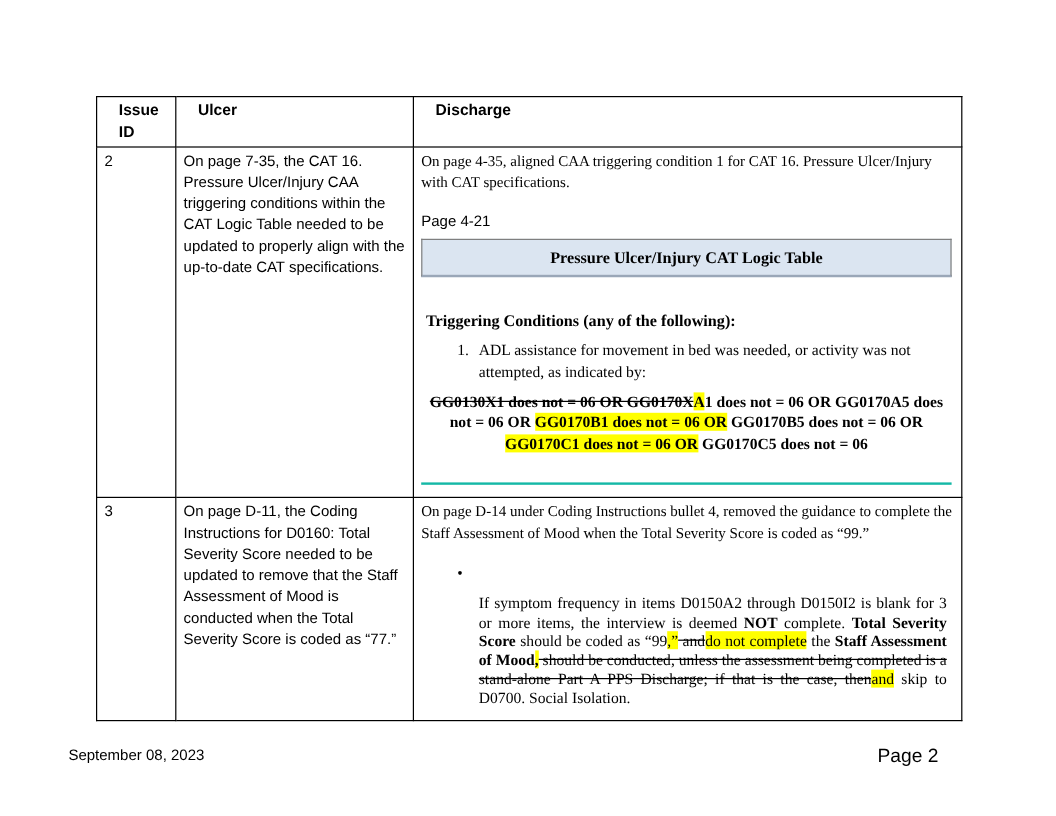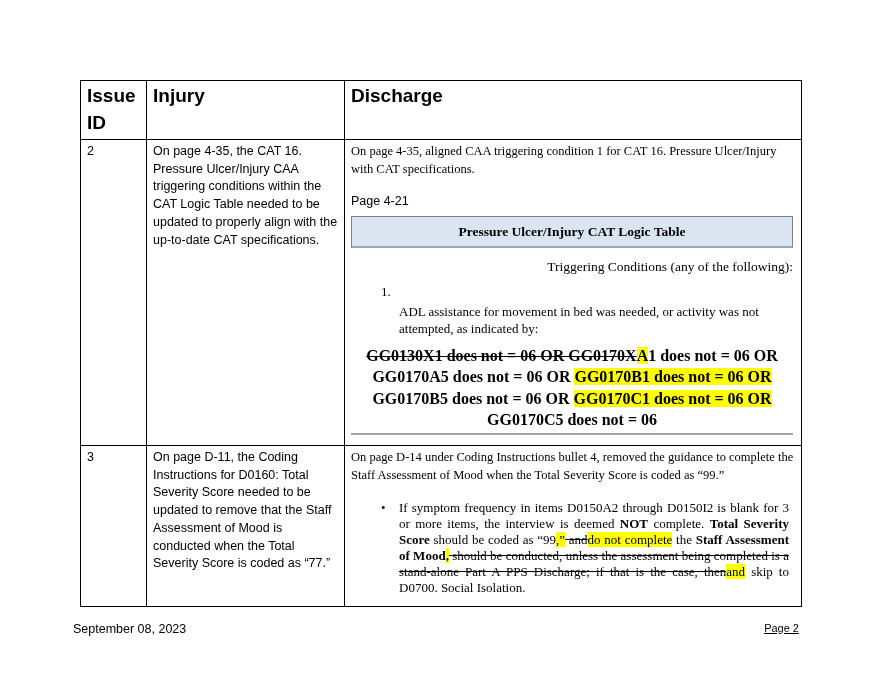--- a/index.html
+++ b/index.html
@@ -13,89 +13,88 @@
 
   table.doc-table {
     position:absolute; left:80px; top:80px; width:721px;
     border-collapse:collapse; table-layout:fixed;
   }
   .doc-table th, .doc-table td {
     border:1px solid #000; vertical-align:top;
     padding:3px 6px 6px 6px; font-size:12.5px; line-height:1.42;
     text-align:left;
   }
-  .doc-table th { font-weight:bold; font-size:19px; padding:2px 6px; }
+  .doc-table th { font-weight:bold; font-size:13px; padding:2px 18px; }
 
   .res-intro { margin-bottom:15px;font-family:Liberation Serif, serif; }
   .page-ref { margin-bottom:5px; }
 
   .logic-table {
     margin:0 2px 4px 0;
-    border-bottom:2px solid #a3a3a3;
-    padding-bottom:2px;
+    border-bottom:2px solid #14b8a6;
+    padding-bottom:24px;
     font-family:"Liberation Serif", serif;
   }
   .logic-header {
     background:#dbe5f1;
     border:1px solid #7f7f7f;
     border-bottom:2px solid #9aa7b8;
     text-align:center; font-weight:bold; font-size:13.5px;
     padding:5px 4px;
   }
   .trigger-heading {
-    font-weight:normal; font-size:13.5px;
-    margin:9px 0 6px 4px;
-    text-align:right;
+    font-weight:bold; font-size:13.5px;
+    margin:27px 0 6px 4px;
   }
   .list-item { display:flex; margin-left:30px; font-size:13px; line-height:1.35; padding-right:14px; }
   .list-num { width:18px; flex:0 0 18px; }
-  .list-text { flex:1;margin-top:20px; }
+  .list-text { flex:1; }
 
   .gg-block {
-    text-align:center; font-weight:bold; font-size:16px;
+    text-align:center; font-weight:bold; font-size:13px;
     line-height:1.35; margin-top:7px; padding:0 2px;
   }
 
   .bullet-para {
     display:flex; margin:16px 0 4px 30px; padding-right:6px;
     font-family:"Liberation Serif", serif; font-size:13px; line-height:1.22;
   }
   .bullet-glyph { width:18px; flex:0 0 18px; }
-  .bullet-text { flex:1; text-align:justify; }
+  .bullet-text { flex:1; text-align:justify;margin-top:25px; }
 
   .seg-strike { text-decoration:line-through; }
   .seg-hl { background:#ffff00; }
   .seg-b { font-weight:bold; }
   .seg-b-hl { font-weight:bold; background:#ffff00; }
 
-  .footer-date { position:absolute; left:73px; top:622px; font-size:12.5px; }
-  .footer-page { position:absolute; right:81px; top:622px; font-size:11px;text-decoration:underline; }
+  .footer-date { position:absolute; left:57px; top:622px; font-size:12.5px; }
+  .footer-page { position:absolute; right:98px; top:622px; font-size:16px; }
 </style>
 </head>
 <body>
 
 <div class="page">
 
   <table class="doc-table">
     <colgroup>
       <col style="width:66px">
       <col style="width:198px">
       <col style="width:457px">
     </colgroup>
     <thead>
       <tr>
         <th>Issue ID</th>
-        <th>Injury</th>
+        <th>Ulcer</th>
         <th>Discharge</th>
       </tr>
     </thead>
     <tbody>
       <tr>
         <td>2</td>
-        <td>On page 4-35, the CAT 16. Pressure Ulcer/Injury CAA triggering conditions within the CAT Logic Table needed to be updated to properly align with the up-to-date CAT specifications.</td>
+        <td>On page 7-35, the CAT 16. Pressure Ulcer/Injury CAA triggering conditions within the CAT Logic Table needed to be updated to properly align with the up-to-date CAT specifications.</td>
         <td>
           <p class="res-intro">On page 4-35, aligned CAA triggering condition 1 for CAT 16. Pressure Ulcer/Injury with CAT specifications.</p>
           <p class="page-ref">Page 4-21</p>
           <div class="logic-table">
             <div class="logic-header">Pressure Ulcer/Injury CAT Logic Table</div>
             <p class="trigger-heading">Triggering Conditions (any of the following):</p>
             <div class="list-item">
               <span class="list-num">1.</span>
               <span class="list-text">ADL assistance for movement in bed was needed, or activity was not attempted, as indicated by:</span>
             </div>

